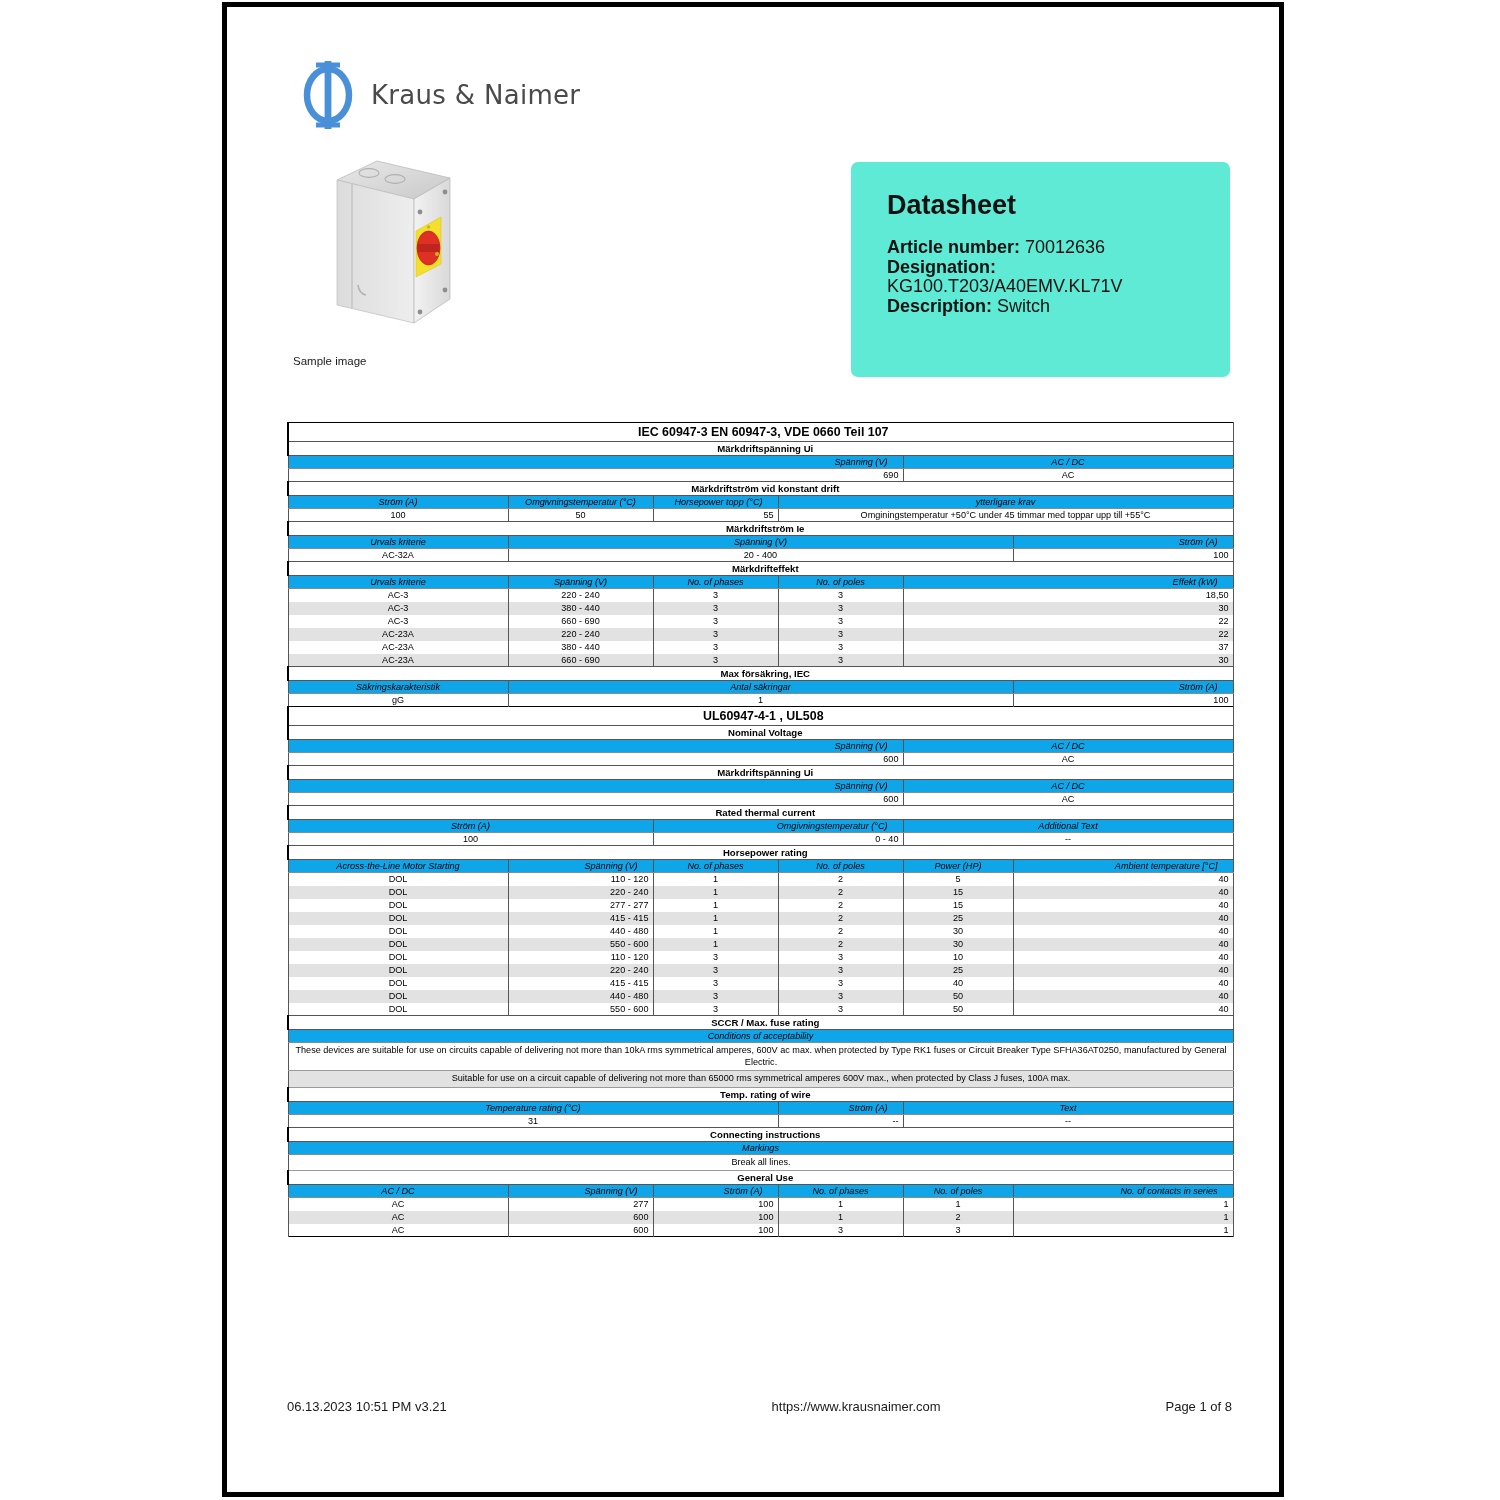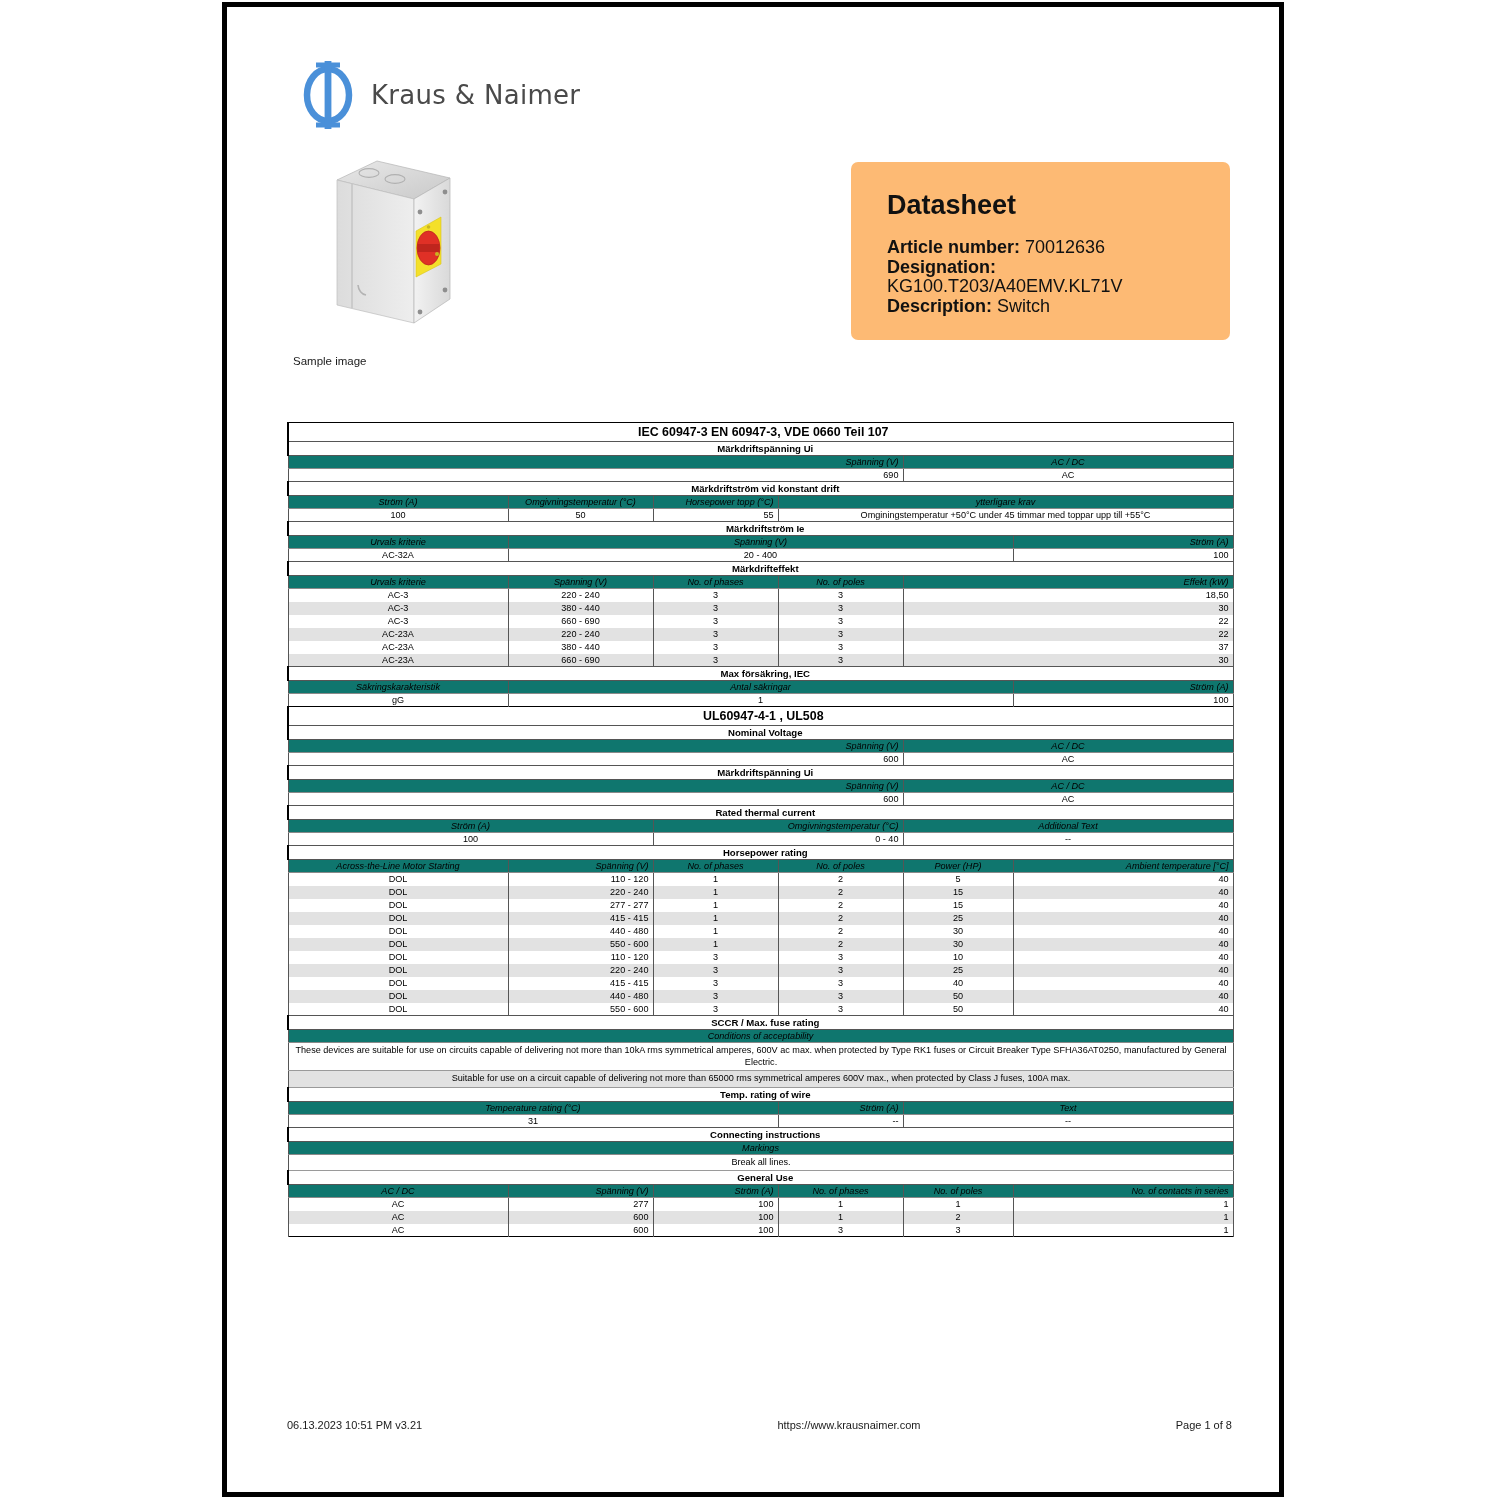--- a/index.html
+++ b/index.html
@@ -42,22 +42,22 @@
     position: absolute; left: 95px; top: 150px;
     width: 145px; height: 180px;
   }
   .sample-caption {
     position: absolute; left: 66px; top: 348px;
     font-size: 11.5px; color: #1a1a1a;
   }
 
   .ds-card {
     position: absolute; left: 624px; top: 155px;
-    width: 379px; height: 178px;
-    background: #fdba74;
+    width: 379px; height: 215px;
+    background: #5eead4;
     border-radius: 7px;
   }
   .ds-title {
     position: absolute; left: 36px; top: 28px;
     font-size: 27px; font-weight: bold; color: #111;
   }
   .ds-lines {
     position: absolute; left: 36px; top: 76px;
     font-size: 18px; color: #111; line-height: 19.5px;
   }
@@ -93,27 +93,27 @@
     border-bottom: 1.1px solid #555;
     border-left: 2.2px solid #000;
     border-right: 1.2px solid #555;
     font-size: 9.6px;
     font-weight: bold;
     padding: 1px 0 1px 9px;
     background: #fff;
     height: 14px;
   }
   tr.col-head td {
-    background: #0f766e;
+    background: #0ea5e9;
     font-style: italic;
     border-top: 1px solid #8a8a8a;
     border-bottom: 1px solid #8a8a8a;
     border-left: 1.4px solid #555;
     border-right: 1.2px solid #555;
-    padding: 1px 4px;
+    padding: 1px 15px;
     height: 13px;
   }
   tr.col-head td + td { border-left: none; }
   tr.drow td {
     border-left: 1.4px solid #555;
     border-right: 1.2px solid #555;
     padding: 1px 4px;
     height: 13px;
     background: #ffffff;
   }
@@ -134,22 +134,22 @@
   tr.closing td { border-top: 1.6px solid #000; height: 0; padding: 0; }
 
   .ta-l { text-align: center; }
   .ta-r { text-align: right; }
   .ta-c { text-align: center; }
 
   
   .footer {
     position: absolute; left: 60px; top: 1392px;
     width: 945px;
-    font-size: 11px; color: #1a1a1a;
-    display: flex; justify-content: space-between; margin-top: 20px;
+    font-size: 13px; color: #1a1a1a;
+    display: flex; justify-content: space-between;
   }
   .footer .mid { margin-left: 100px; }
 </style>
 </head>
 <body>
 
 <div id="page-frame">
   <div id="page-inner">
 
     <div class="brand">

